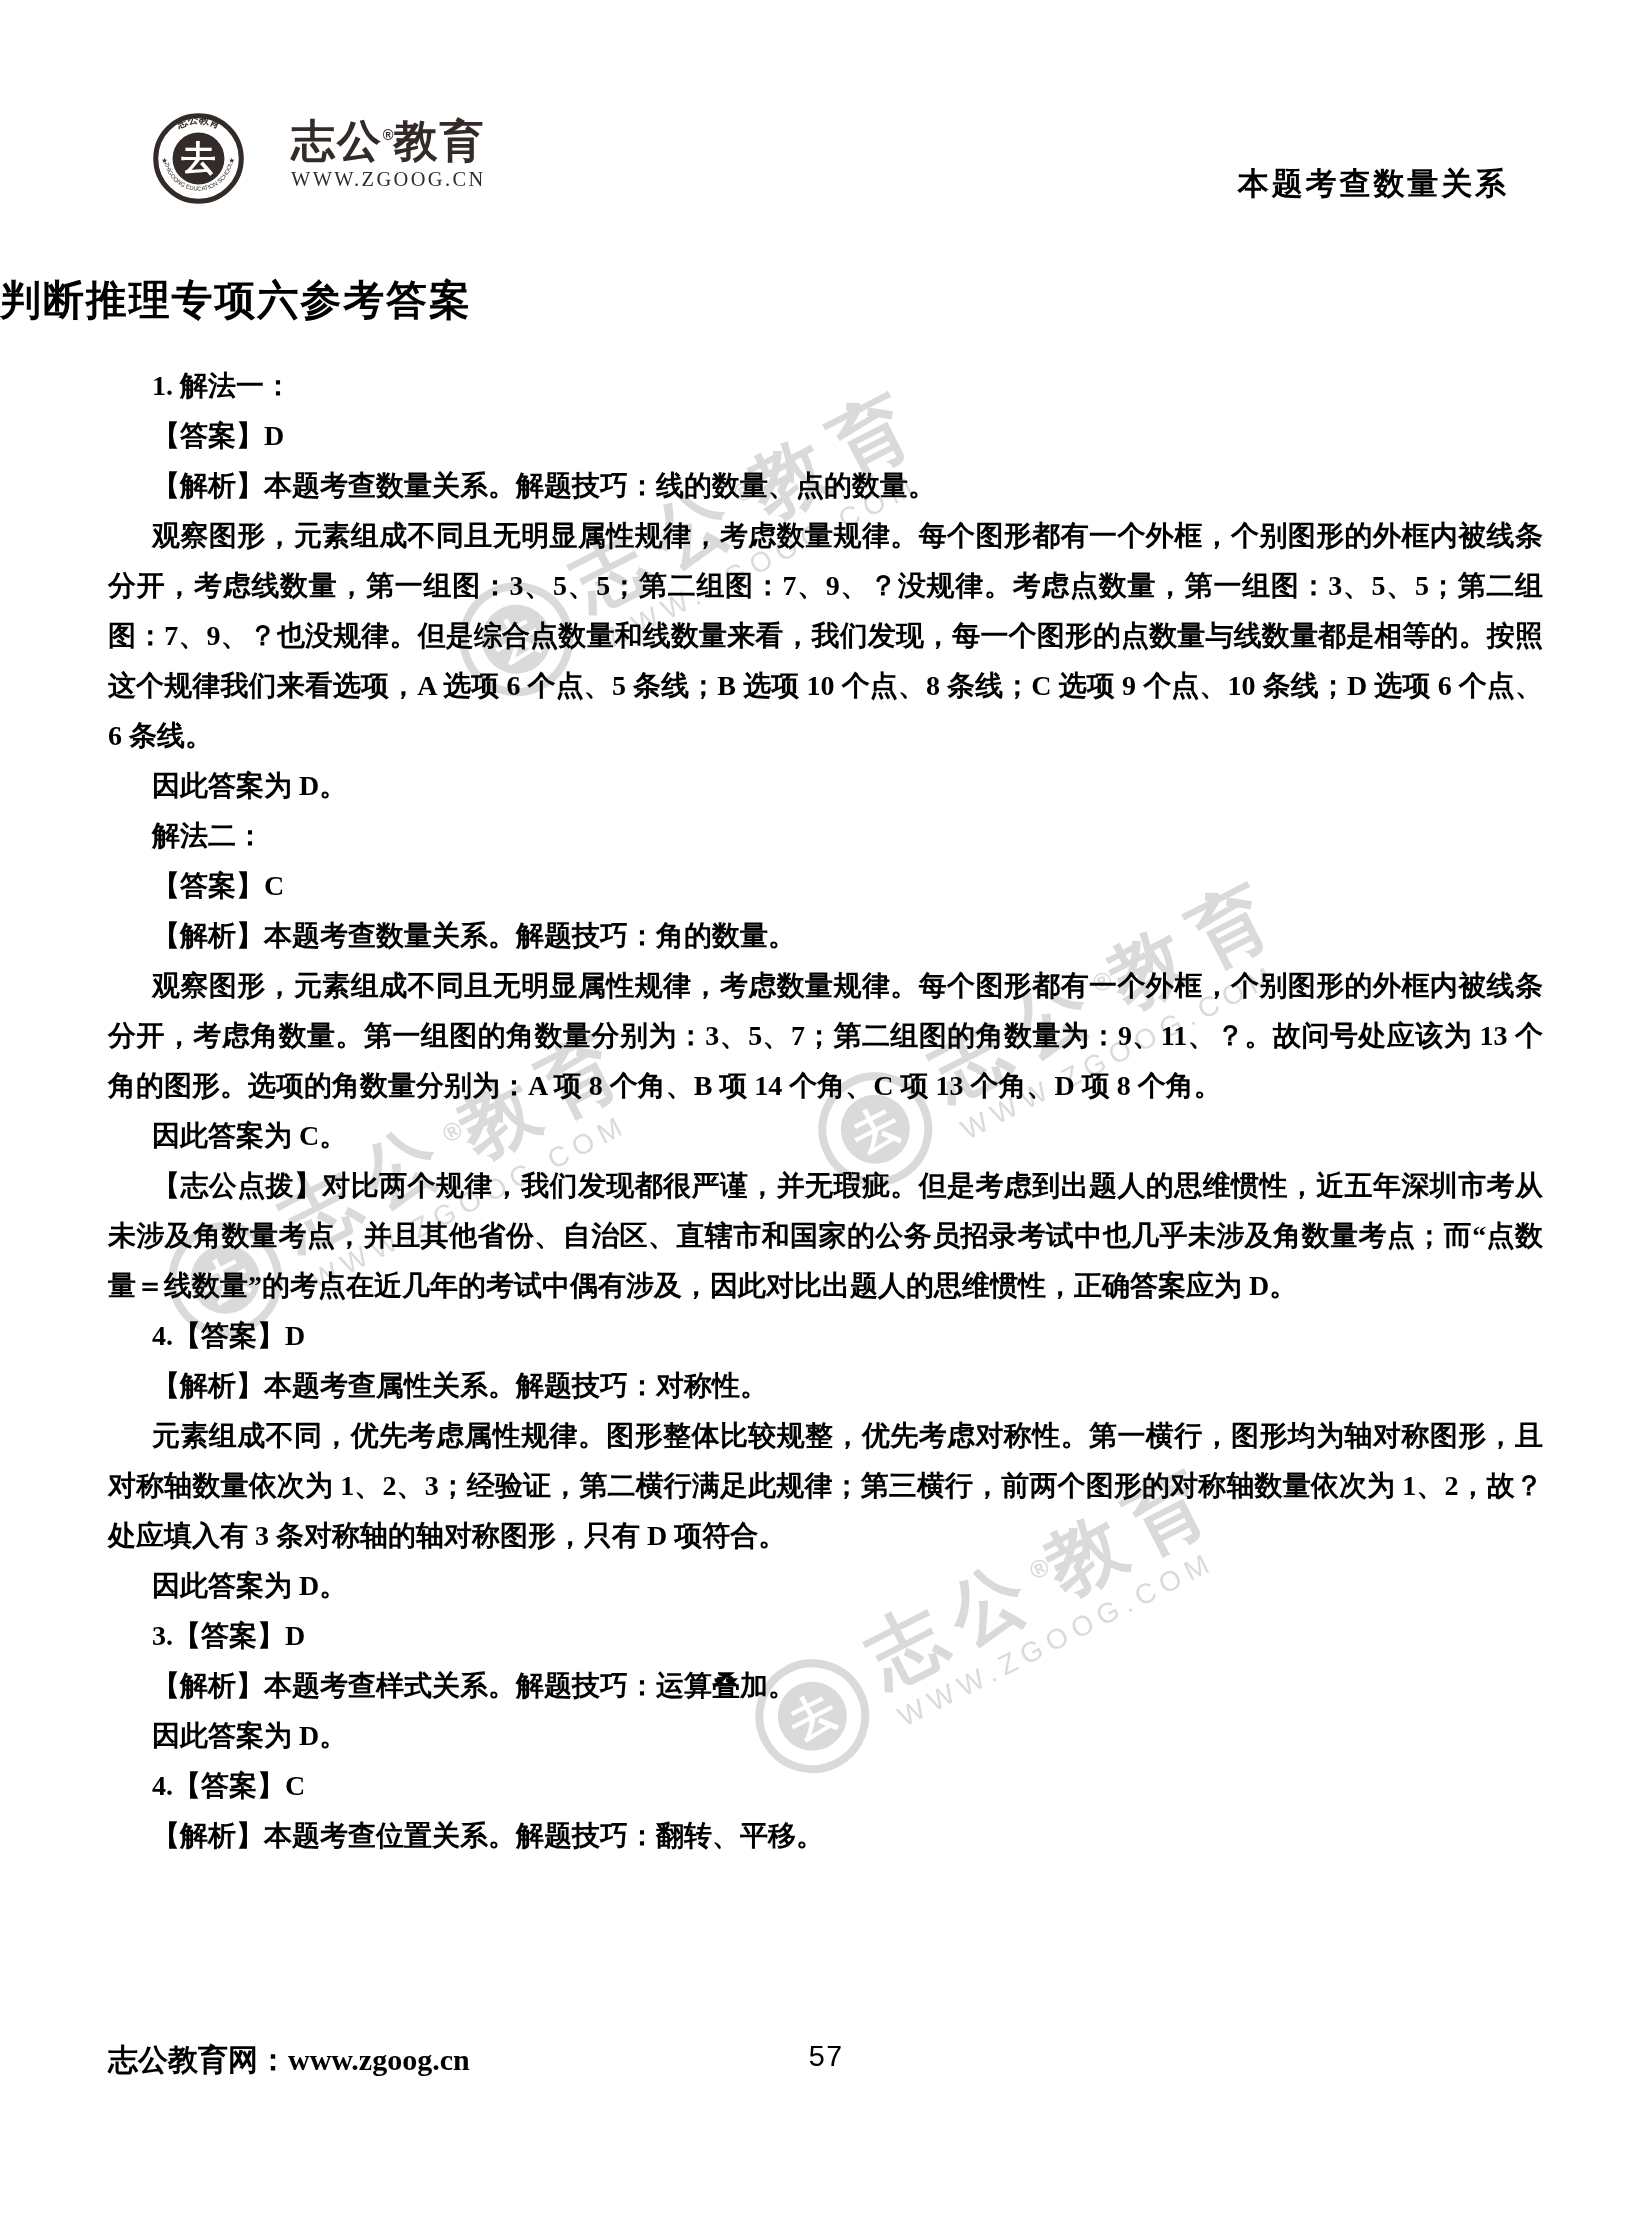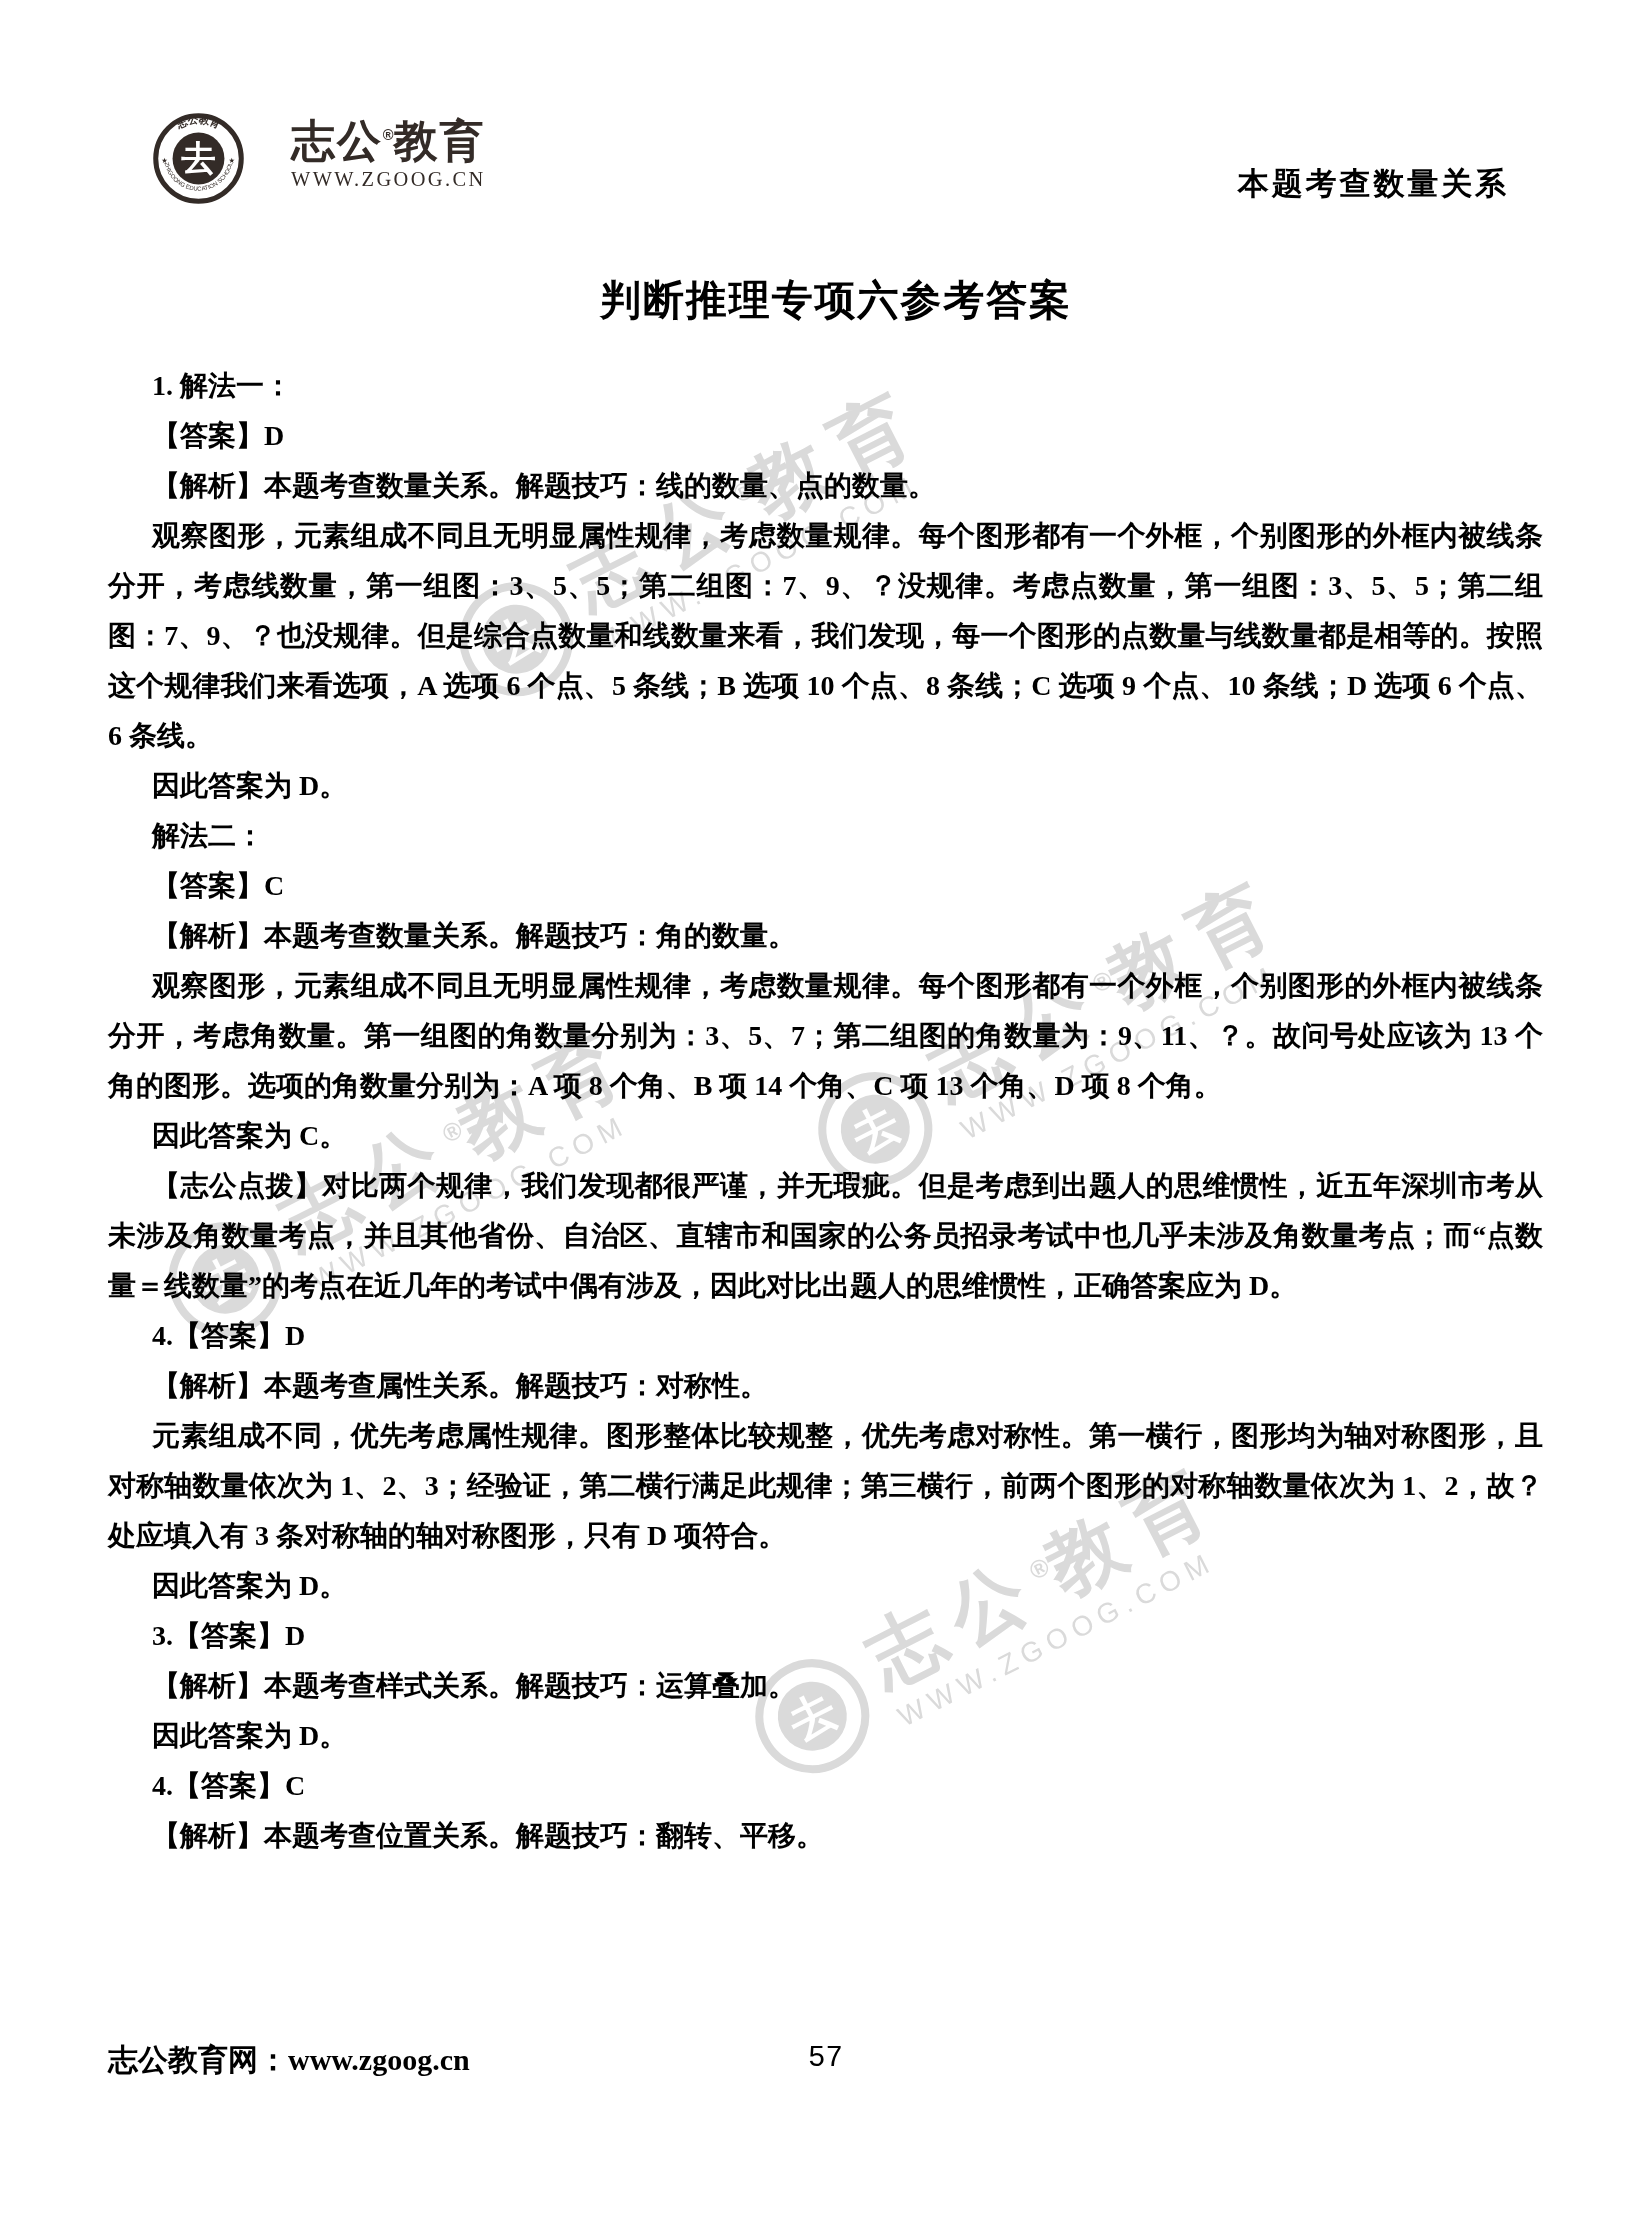--- a/index.html
+++ b/index.html
@@ -47,21 +47,21 @@
     font-size:20.4px; letter-spacing:2.4px; margin-top:3.9px;
   }
   .tagline {
     position:absolute; right:142px; top:163px; z-index:1;
     font-weight:bold; font-size:31px; letter-spacing:2.9px;
   }
 
   
   .doc-title {
     position:absolute; left:0; right:0; top:273px; z-index:1;
-    text-align:center; font-weight:bold; font-size:41px; letter-spacing:1.9px;padding-left:21px;
+    text-align:left; font-weight:bold; font-size:41px; letter-spacing:1.9px;
   }
 
   
   .content {
     position:absolute; left:108px; top:361px; width:1435px; z-index:1;
     font-size:28px; line-height:50px; text-align:justify;font-weight:bold;
   }
   .content p { margin:0; text-indent:44px; }
 
   

